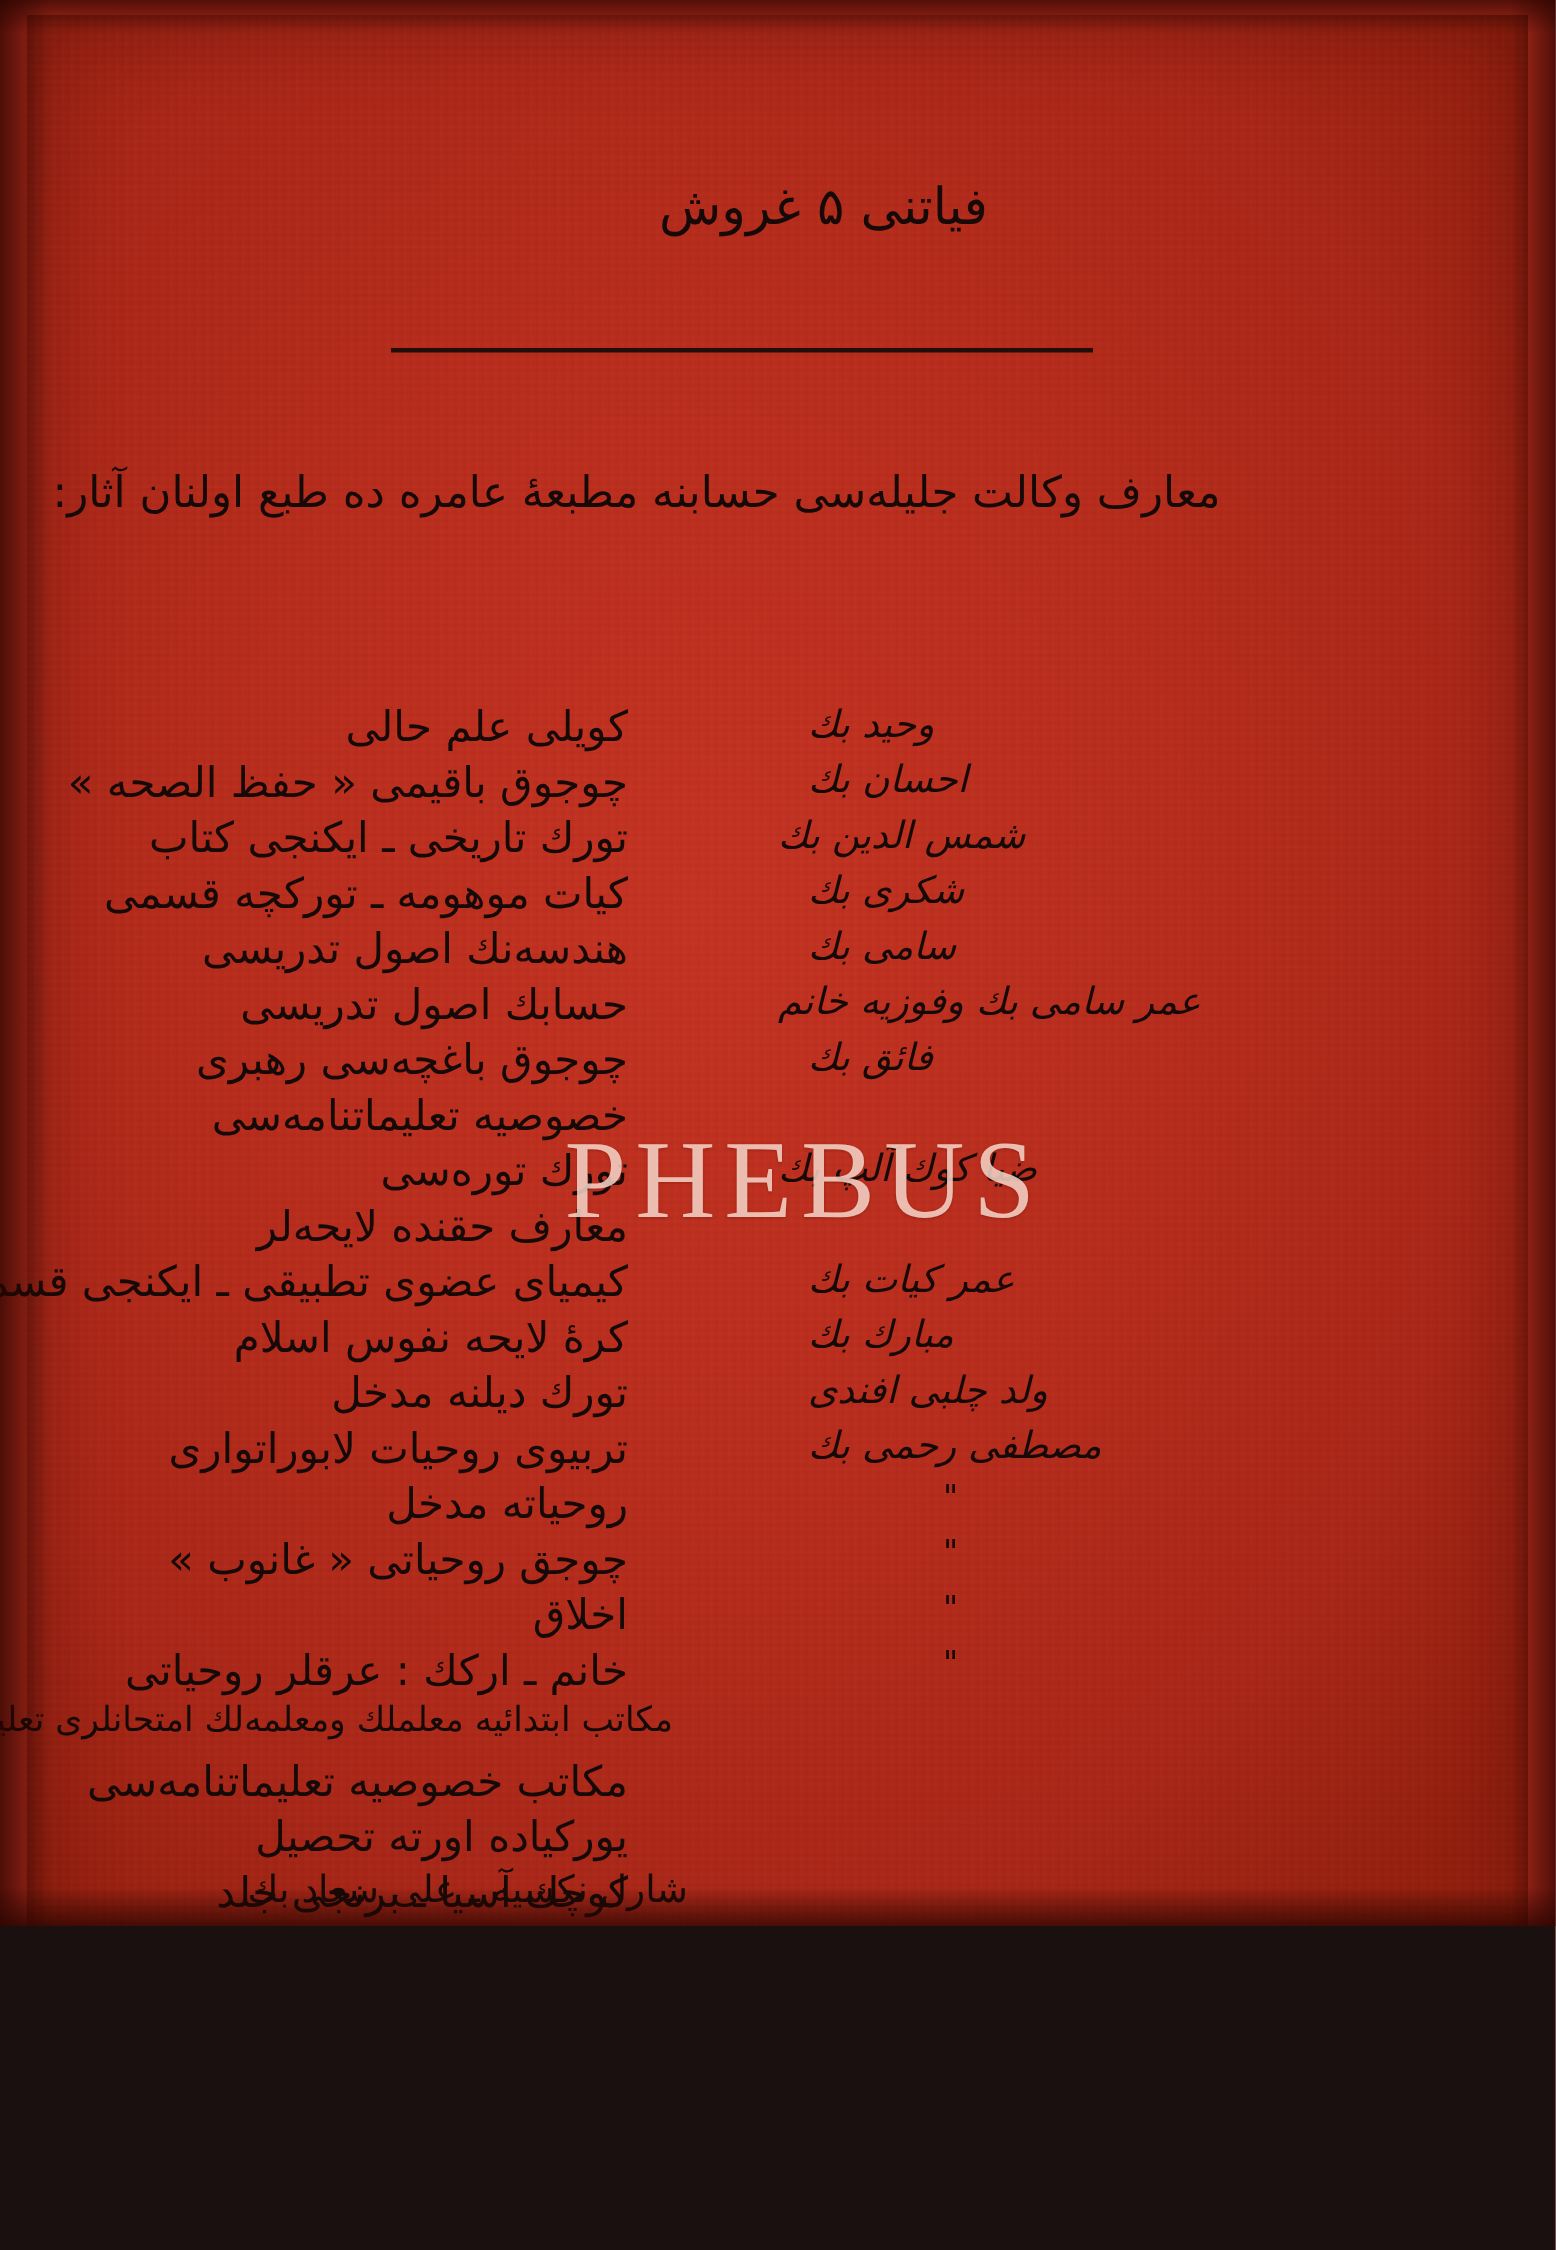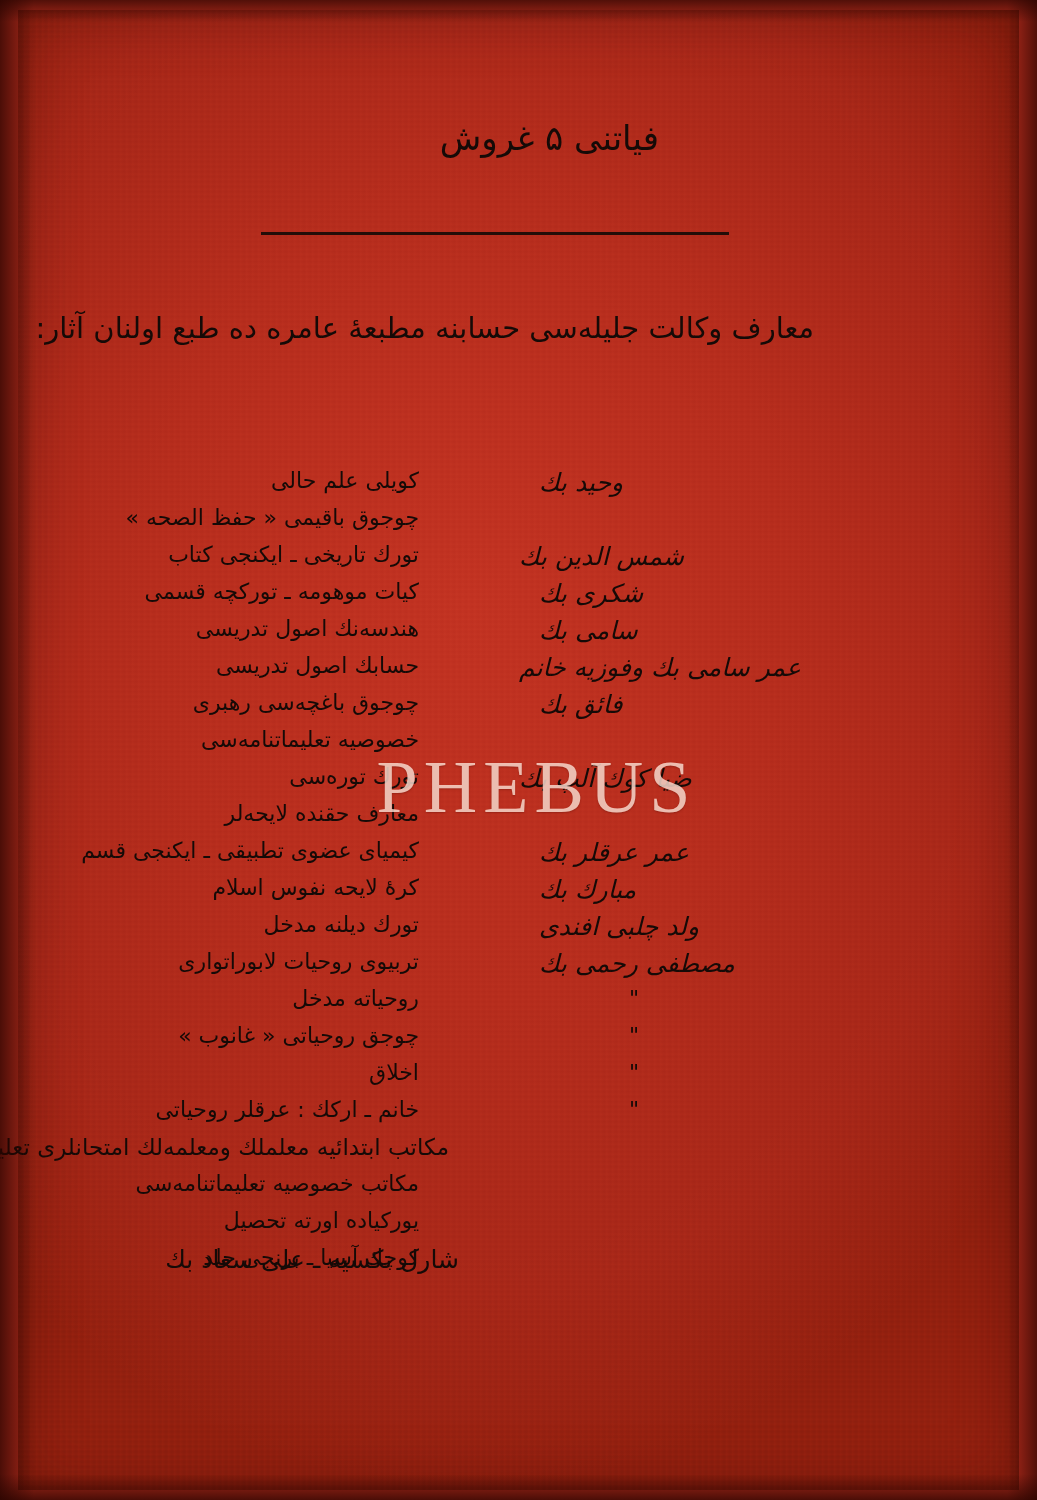--- a/index.html
+++ b/index.html
@@ -3,21 +3,21 @@
 <meta charset="utf-8">
 <style>
   html, body {
     margin: 0;
     padding: 0;
     background: #1a1010;
   }
   .page {
     position: relative;
     width: 1037px;
-    height: 1500px;
+    height: 1284px;
     overflow: hidden;
     background: #b32b1c;
     font-family: "DejaVu Sans", sans-serif;
   }
   
   .paper {
     position: absolute;
     left: 18px;
     top: 10px;
     width: 1001px;
@@ -112,21 +112,21 @@
     height: 37px;
     display: flex;
     justify-content: flex-start;
     align-items: flex-start;
   }
   .title-cell {
     position: absolute;
     right: 600px;
     width: 410px;
     text-align: right;
-    font-size: 22px;
+    font-size: 28px;
     color: #150a07;
     white-space: nowrap;
   }
   .title-cell.small {
     font-size: 23px;
     right: 570px;
     width: 450px;
   }
   .author-cell {
     position: absolute;
@@ -190,20 +190,21 @@
 
     <div class="list-area">
 
       <div class="row">
         <div class="ink title-cell">كویلی علم حالی</div>
         <div class="ink author-cell">وحید بك</div>
       </div>
 
       <div class="row">
         <div class="ink title-cell">چوجوق باقیمی « حفظ الصحه »</div>
+        <div class="ink author-cell">احسان بك</div>
       </div>
 
       <div class="row">
         <div class="ink title-cell">تورك تاریخی ـ ایكنجی كتاب</div>
         <div class="ink author-cell wide">شمس الدین بك</div>
       </div>
 
       <div class="row">
         <div class="ink title-cell">كیات موهومه ـ توركچه قسمی</div>
         <div class="ink author-cell">شكری بك</div>
@@ -234,21 +235,21 @@
         <div class="ink author-cell wide">ضیا كوك آلپ بك</div>
       </div>
 
       <div class="row">
         <div class="ink title-cell">معارف حقنده لایحه‌لر</div>
         <div class="ink author-cell"></div>
       </div>
 
       <div class="row">
         <div class="ink title-cell">كیمیای عضوی تطبیقی ـ ایكنجی قسم</div>
-        <div class="ink author-cell">عمر عرقلر بك</div>
+        <div class="ink author-cell">عمر كیات بك</div>
       </div>
 
       <div class="row">
         <div class="ink title-cell">كرهٔ لایحه نفوس اسلام</div>
         <div class="ink author-cell">مبارك بك</div>
       </div>
 
       <div class="row">
         <div class="ink title-cell">تورك دیلنه مدخل</div>
         <div class="ink author-cell">ولد چلبی افندی</div>

